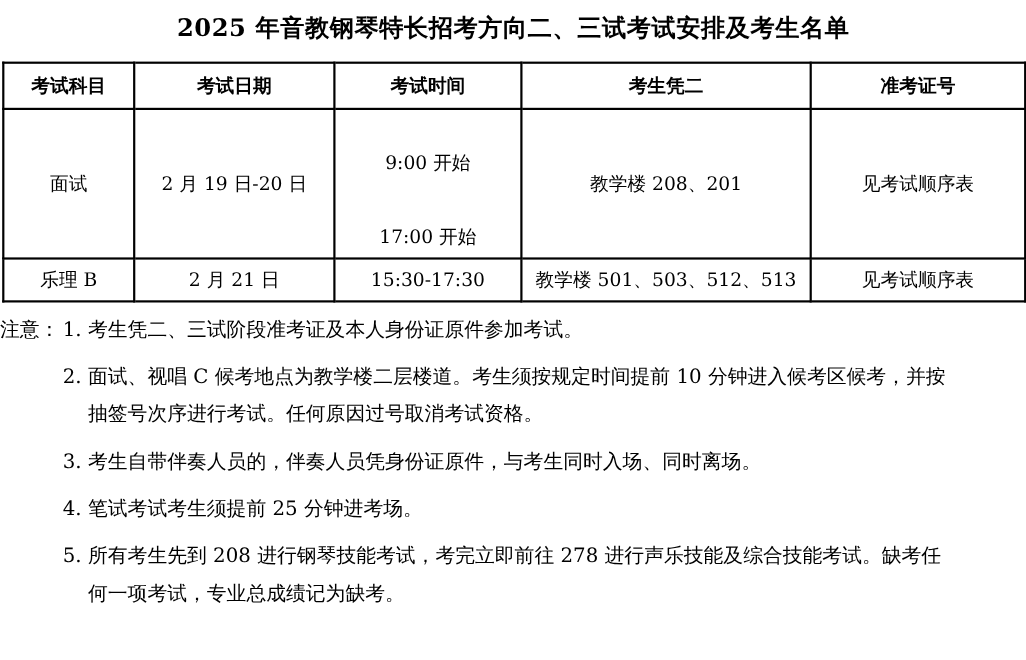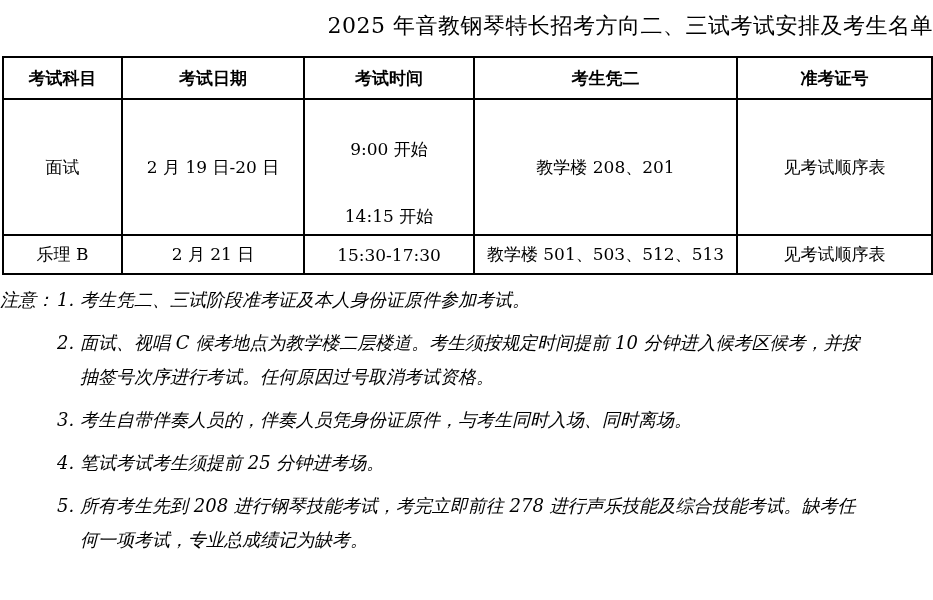--- a/index.html
+++ b/index.html
@@ -7,23 +7,23 @@
     margin: 0; padding: 0;
     width: 933px; height: 600px;
     background: #ffffff;
     color: #000000;
     font-family: "DejaVu Serif", "Liberation Serif", serif;
     overflow: hidden;
   }
   .page { width: 933px; height: 600px; }
 
   .doc-title {
-    text-align: right;
+    text-align: center;
     font-size: 22px;
-    font-weight: normal;
+    font-weight: bold;
     line-height: 30px;
     margin: 11px 0 0 0;
     letter-spacing: 0.5px;
   }
 
   table.exam-table {
     border-collapse: collapse;
     table-layout: fixed;
     width: 929px;
     margin: 15px 2px 0 2px;
@@ -39,21 +39,21 @@
   }
   .exam-table th { font-weight: bold; height: 42px; }
   tr.row-interview td { height: 76px; }
   tr.row-short td { height: 39px; }
   .time-line { line-height: 36px; margin-top: 31px; }
 
   .notes {
     margin: 8px 0 0 0;
     font-size: 18px;
   }
-  .notes-row { display: flex; align-items: flex-start; font-style: italic; }
+  .notes-row { display: flex; align-items: flex-start; }
   .notes-label {
     width: 57px;
     flex-shrink: 0;
     line-height: 34px;
     white-space: nowrap;
   }
   .notes-items { flex: 1; min-width: 0; }
   .note-item { display: flex; margin-bottom: 9px; }
   .note-item:last-child { margin-bottom: 0; }
   .note-num {
@@ -90,21 +90,21 @@
         <th>考生凭二</th>
         <th>准考证号</th>
       </tr>
     </thead>
     <tbody>
       <tr class="row-interview">
         <td>面试</td>
         <td>2 月 19 日-20 日</td>
         <td>
           <div class="time-line">9:00 开始</div>
-          <div class="time-line">14:15 开始</div>
+          <div class="time-line">17:00 开始</div>
         </td>
         <td>教学楼 208、201</td>
         <td>见考试顺序表</td>
       </tr>
       <tr class="row-short">
         <td>乐理 B</td>
         <td>2 月 21 日</td>
         <td>15:30-17:30</td>
         <td>教学楼 501、503、512、513</td>
         <td>见考试顺序表</td>

